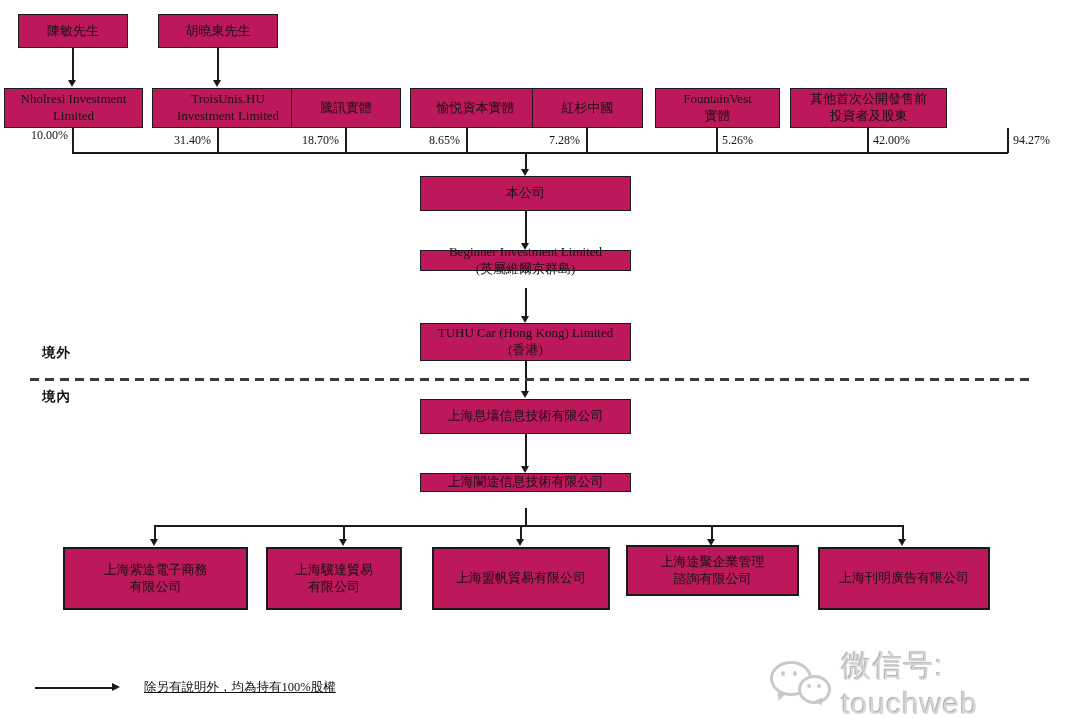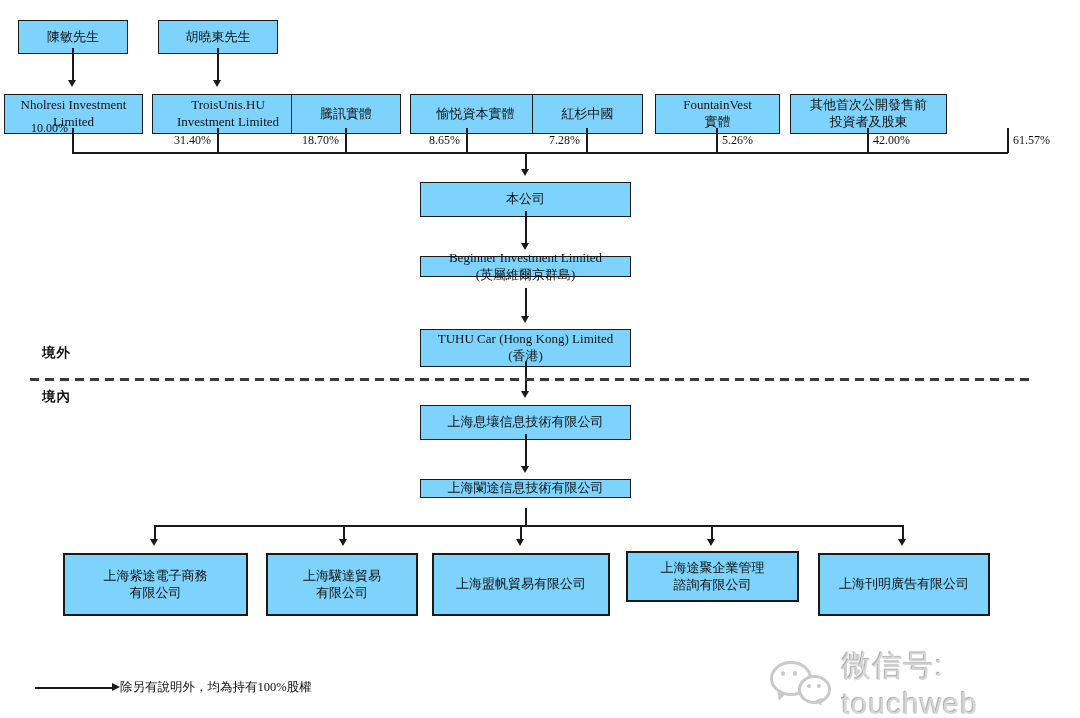--- a/index.html
+++ b/index.html
@@ -1,35 +1,35 @@
 <!DOCTYPE html>
 <html><head>
 <meta charset="utf-8">
 <style>
   html,body{margin:0;padding:0;background:#fff;}
   .canvas{position:relative;width:1080px;height:718px;background:#fff;overflow:hidden;
           font-family:"Liberation Serif","DejaVu Serif",serif;color:#111;}
-  .bx{position:absolute;border:1.5px solid #1a1a1a;background:#7dd3fc;display:flex;
+  .bx{position:absolute;border:1.5px solid #1a1a1a;background:#be185d;display:flex;
       flex-direction:column;align-items:center;justify-content:center;text-align:center;
-      font-size:13px;line-height:1.3;box-sizing:border-box;margin-top:6px;}
+      font-size:13px;line-height:1.3;box-sizing:border-box;}
   .bx.thick{border-width:2px;}
   .l{display:block;}
   .l:empty{display:none;}
   .vl{position:absolute;width:1.5px;background:#1a1a1a;}
   .hl{position:absolute;height:1.5px;background:#1a1a1a;}
   .ah{position:absolute;width:0;height:0;border-left:4.5px solid transparent;
       border-right:4.5px solid transparent;border-top:7.5px solid #1a1a1a;}
   .ar{position:absolute;width:0;height:0;border-top:4.5px solid transparent;
       border-bottom:4.5px solid transparent;border-left:8px solid #1a1a1a;}
   .pct{position:absolute;font-size:12px;width:62px;}
   .pct.r{text-align:right;}
   .region{position:absolute;font-weight:bold;font-size:13.5px;letter-spacing:1px;}
   .dash{position:absolute;left:30px;top:378px;width:1005px;height:3px;
         background:repeating-linear-gradient(90deg,#3a3a3a 0 9px,transparent 9px 15px);}
-  .legend-text{position:absolute;left:120px;top:679px;font-size:12.5px;}
+  .legend-text{position:absolute;left:144px;top:679px;font-size:12.5px;text-decoration:underline;}
   .wm{position:absolute;left:768px;top:646px;display:flex;align-items:center;gap:12px;}
   .wm-text{font-family:"Liberation Sans","DejaVu Sans",sans-serif;font-size:30px;
            color:#d6d6d6;text-shadow:-1px -1px 1px #a8a8a8,1px 1px 0 #ffffff;letter-spacing:1px;}
   .wc{position:relative;width:64px;height:54px;}
   .wc-big{position:absolute;left:2px;top:4px;width:36px;height:29px;border:3px solid #c9c9c9;
           border-radius:50%;background:#fff;}
   .wc-big::before,.wc-big::after{content:"";position:absolute;width:4px;height:5px;
           border-radius:50%;background:#c9c9c9;top:7px;}
   .wc-big::before{left:8px;} .wc-big::after{left:20px;}
   .wc-tail-l{position:absolute;left:8px;top:36px;width:0;height:0;
@@ -89,28 +89,28 @@
   <div class="vl" style="left:72px;top:128px;height:25px"></div>
   <div class="vl" style="left:217px;top:128px;height:25px"></div>
   <div class="vl" style="left:345px;top:128px;height:25px"></div>
   <div class="vl" style="left:466px;top:128px;height:25px"></div>
   <div class="vl" style="left:586px;top:128px;height:25px"></div>
   <div class="vl" style="left:716px;top:128px;height:25px"></div>
   <div class="vl" style="left:867px;top:128px;height:25px"></div>
   <div class="vl" style="left:1007px;top:128px;height:25px"></div>
   <div class="hl" style="left:72px;top:152px;width:936px"></div>
 
-  <div class="pct r" style="left:6px;top:121px">10.00%</div>
+  <div class="pct r" style="left:6px;top:128px">10.00%</div>
   <div class="pct r" style="left:149px;top:133px">31.40%</div>
   <div class="pct r" style="left:277px;top:133px">18.70%</div>
   <div class="pct r" style="left:398px;top:133px">8.65%</div>
   <div class="pct r" style="left:518px;top:133px">7.28%</div>
   <div class="pct" style="left:722px;top:133px">5.26%</div>
   <div class="pct" style="left:873px;top:133px">42.00%</div>
-  <div class="pct" style="left:1013px;top:133px">61.57%</div>
+  <div class="pct" style="left:1013px;top:133px">94.27%</div>
 
   <div class="vl" style="left:525px;top:153px;height:17px"></div>
   <div class="ah" style="left:521px;top:169px"></div>
   <div class="bx" style="left:420px;top:176px;width:211px;height:35px">
     <span class="l">本公司</span>
   </div>
 
   <div class="vl" style="left:525px;top:211px;height:33px"></div>
   <div class="ah" style="left:521px;top:243px"></div>
   <div class="bx" style="left:420px;top:250px;width:211px;height:21px">
@@ -152,21 +152,21 @@
   <div class="ah" style="left:150px;top:539px"></div>
   <div class="ah" style="left:339px;top:539px"></div>
   <div class="ah" style="left:516px;top:539px"></div>
   <div class="ah" style="left:707px;top:539px"></div>
   <div class="ah" style="left:898px;top:539px"></div>
 
   <div class="bx thick" style="left:63px;top:547px;width:185px;height:63px">
     <span class="l">上海紫途電子商務</span>
     <span class="l">有限公司</span>
   </div>
-  <div class="bx thick" style="left:266px;top:547px;width:152px;height:63px">
+  <div class="bx thick" style="left:266px;top:547px;width:136px;height:63px">
     <span class="l">上海驥達貿易</span>
     <span class="l">有限公司</span>
   </div>
   <div class="bx thick" style="left:432px;top:547px;width:178px;height:63px">
     <span class="l">上海盟帆貿易有限公司</span>
   </div>
   <div class="bx thick" style="left:626px;top:545px;width:173px;height:51px">
     <span class="l">上海途聚企業管理</span>
     <span class="l">諮詢有限公司</span>
   </div>

